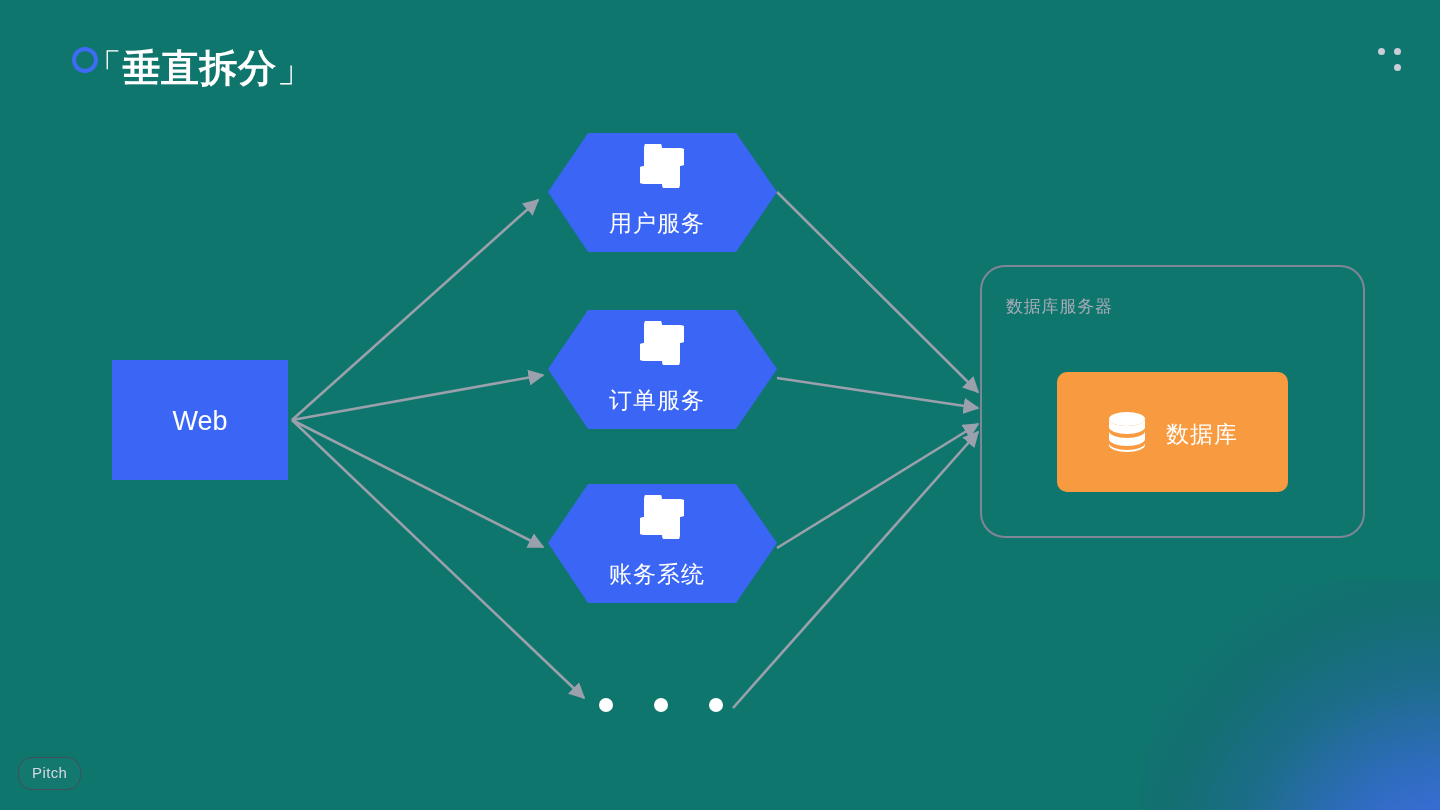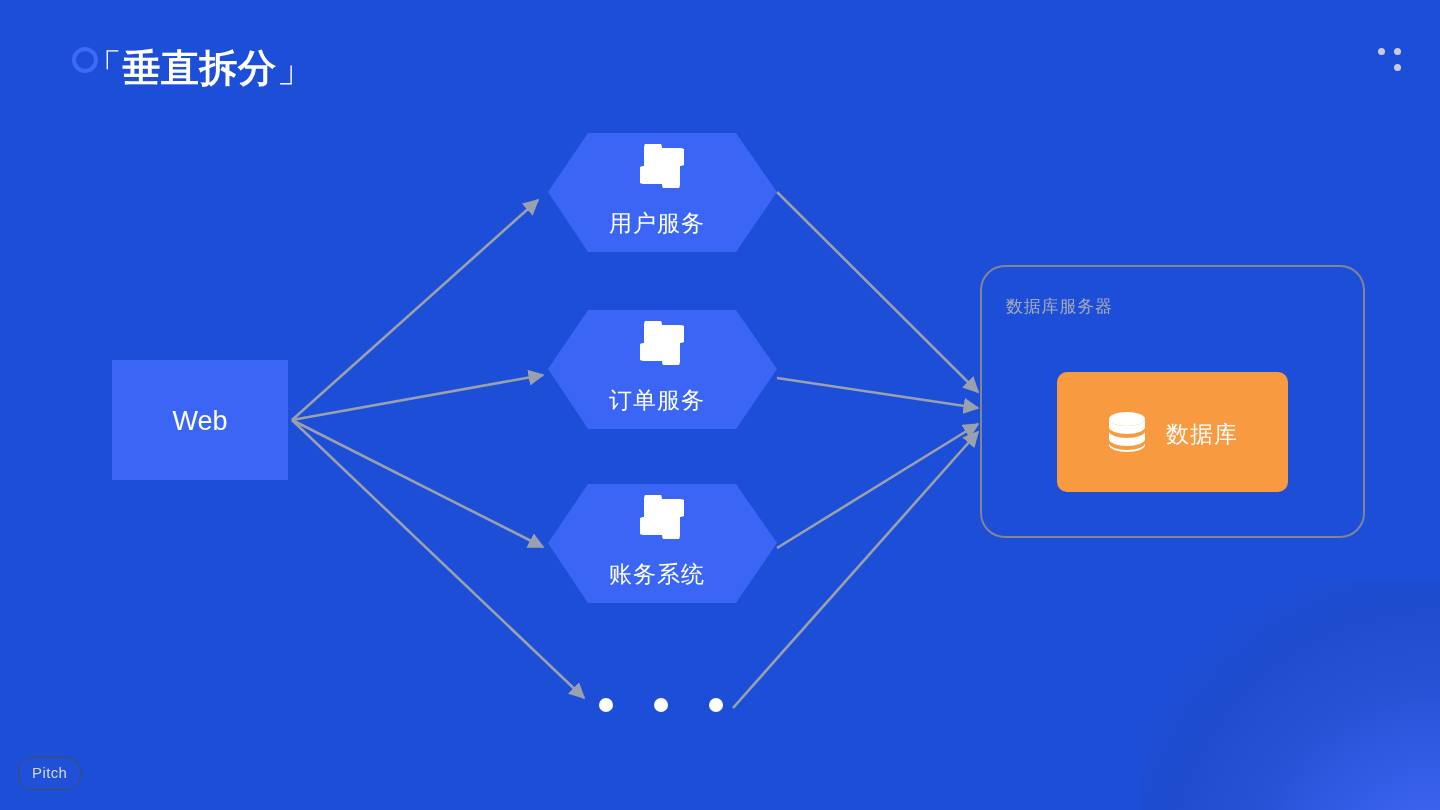--- a/index.html
+++ b/index.html
@@ -4,21 +4,21 @@
 <style>
   html, body {
     margin: 0;
     padding: 0;
     background: #22262f;
   }
   #slide {
     position: relative;
     width: 1440px;
     height: 810px;
-    background: #1d4ed8;
+    background: #0f766e;
     overflow: hidden;
     font-family: "Liberation Sans", "DejaVu Sans", sans-serif;
   }
 
   
   #corner-glow {
     position: absolute;
     right: -120px;
     bottom: -150px;
     width: 420px;

